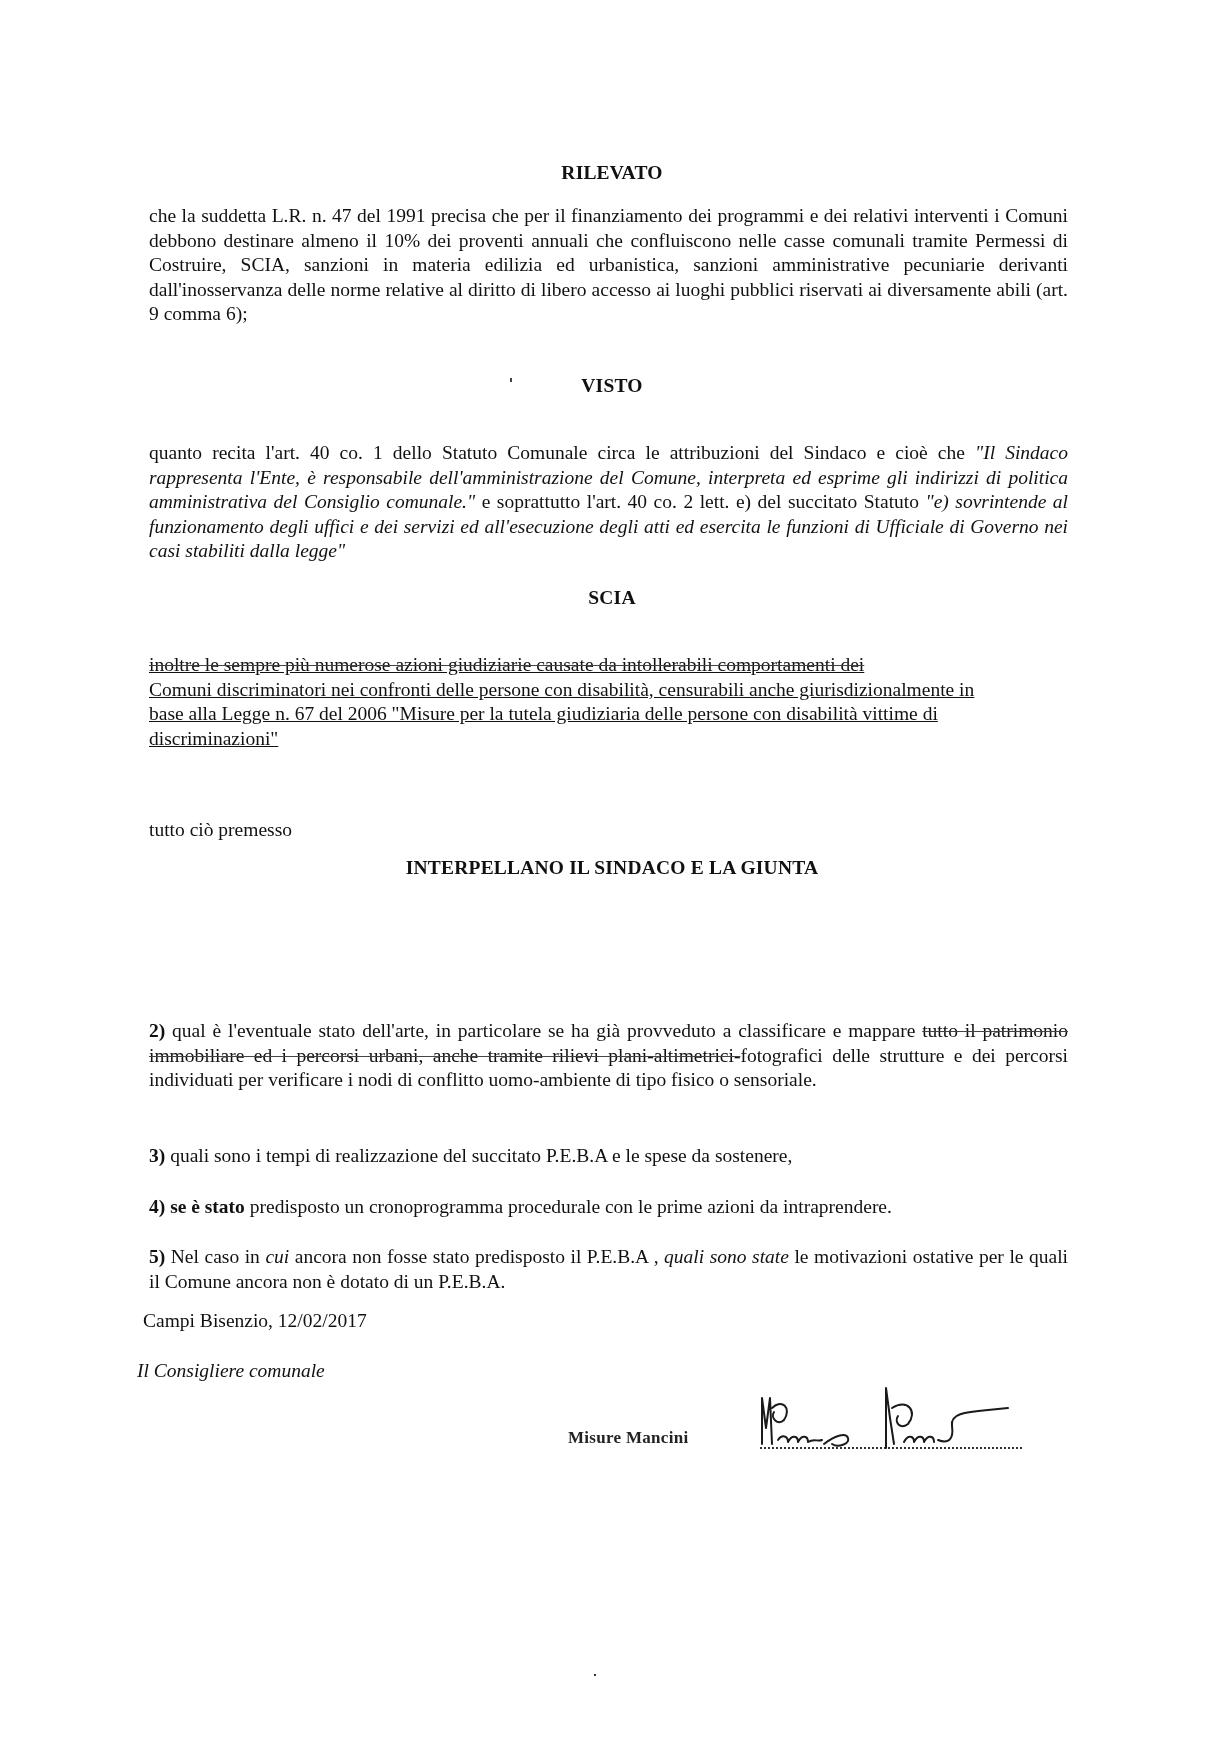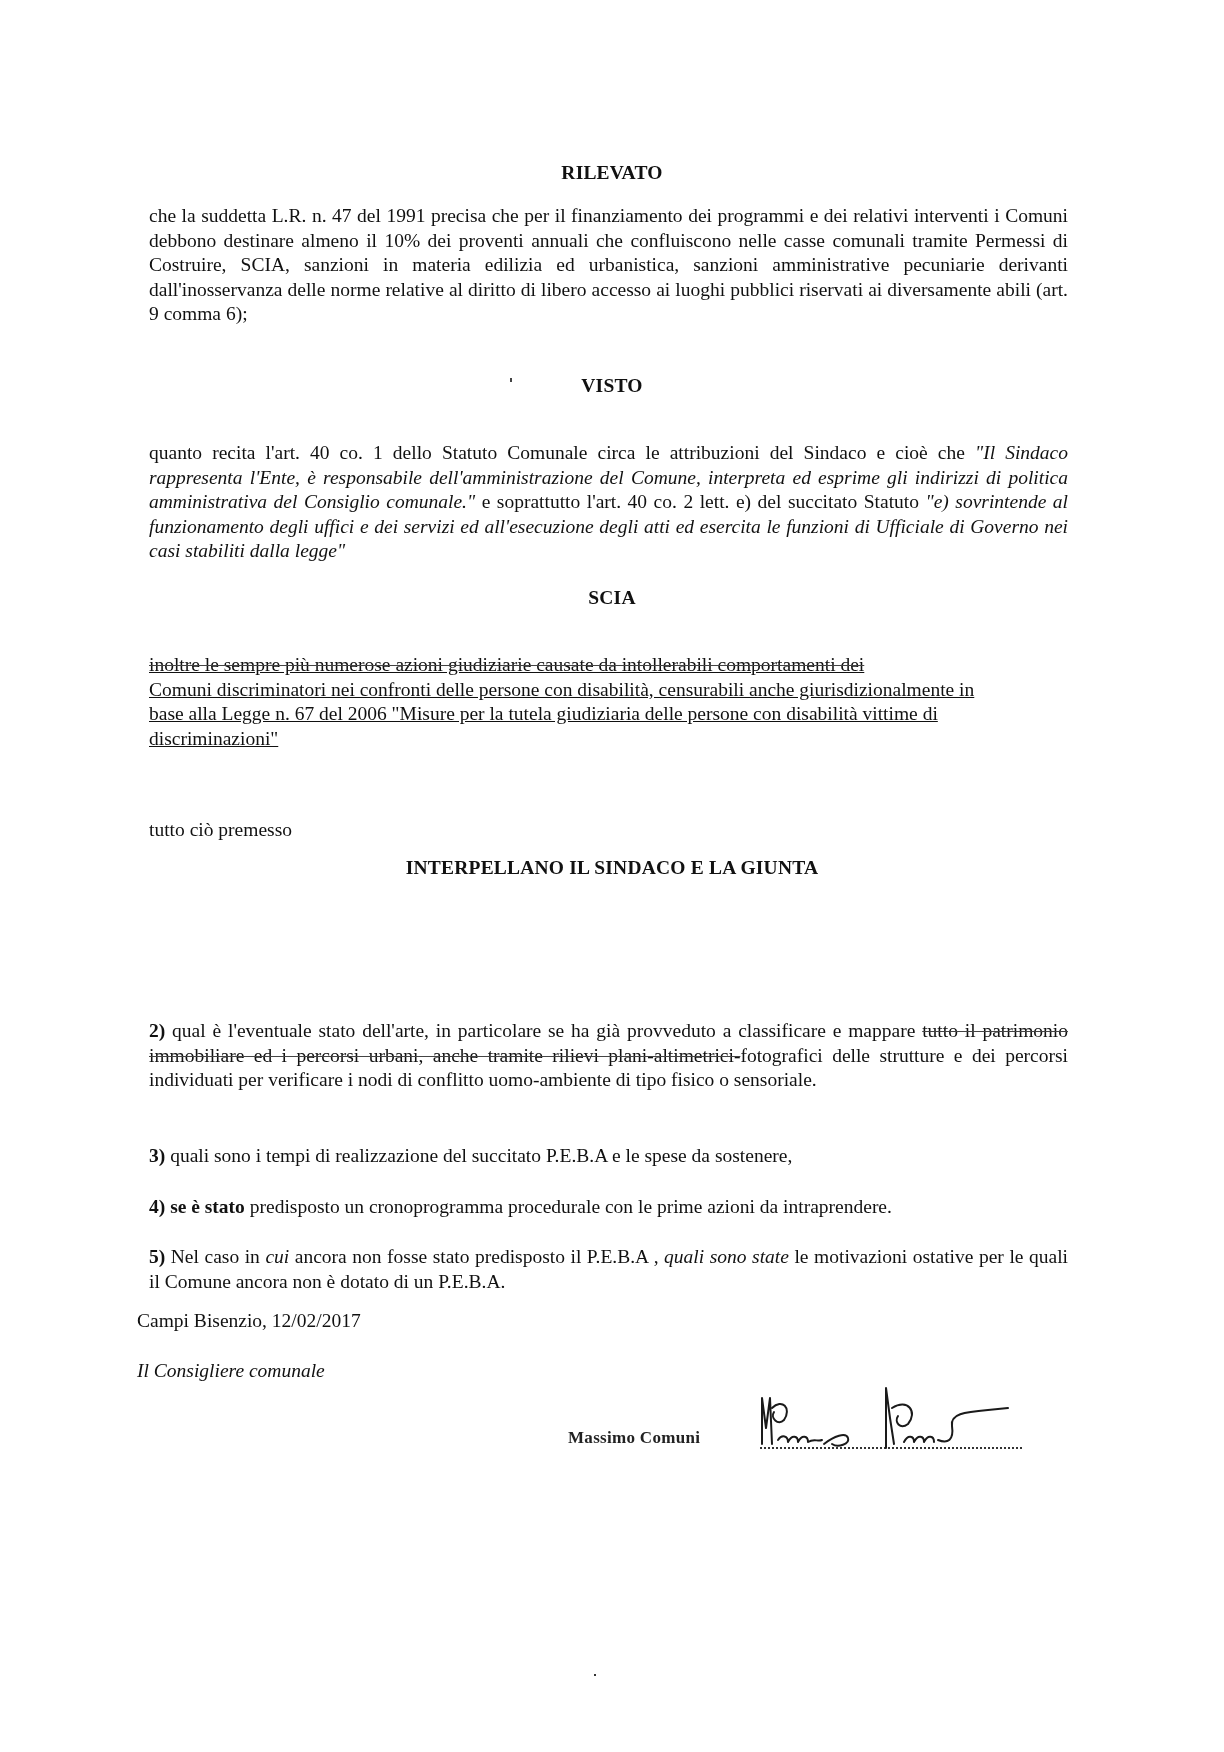--- a/index.html
+++ b/index.html
@@ -73,25 +73,25 @@
   </div>
 
   <div class="block" style="top:1183px;">
     <p><span class="b">4)</span><span class="b">  se è stato</span><span> predisposto un cronoprogramma procedurale con le prime azioni da intraprendere.</span></p>
   </div>
 
   <div class="block" style="top:1233px;">
     <p><span class="b">5)</span><span> Nel caso in </span><span class="it">cui</span><span> ancora non fosse stato predisposto il P.E.B.A , </span><span class="it">quali sono state</span><span> le motivazioni ostative per le quali il Comune ancora non è dotato di un P.E.B.A.</span></p>
   </div>
 
-  <div class="block nojust" style="top:1309px;">Campi Bisenzio, 12/02/2017</div>
+  <div class="block nojust" style="top:1309px;margin-left:6px;">Campi Bisenzio, 12/02/2017</div>
 
   <div class="block nojust" style="top:1359px;font-style:italic;">Il Consigliere comunale</div>
 
-  <div class="sig-name">Massimo Comuni</div>
+  <div class="sig-name">Misure Mancini</div>
   <div class="sig-line"></div>
   <svg class="signature" width="280" height="80" viewBox="0 0 280 80">
     <g fill="none" stroke="#1a1a1a" stroke-width="2" stroke-linecap="round" stroke-linejoin="round">
       <path d="M4 66 L4 20 L8 50 L12 20 L14 66"></path>
       <path d="M14 30 C24 20 34 30 26 42 C20 48 12 40 16 34"></path>
       <path d="M20 62 C24 56 30 58 30 64 C34 56 40 58 40 64 C44 56 50 58 50 64 C56 60 60 64 64 62"></path>
       <path d="M66 66 C76 58 88 54 90 60 C92 66 80 70 74 66"></path>
       <path d="M128 70 L128 10 L132 40 L136 66"></path>
       <path d="M134 30 C150 20 160 34 150 46 C142 52 136 44 140 38"></path>
       <path d="M146 64 C150 56 156 58 156 64 C160 56 166 58 166 64 C170 56 176 58 176 64"></path>

